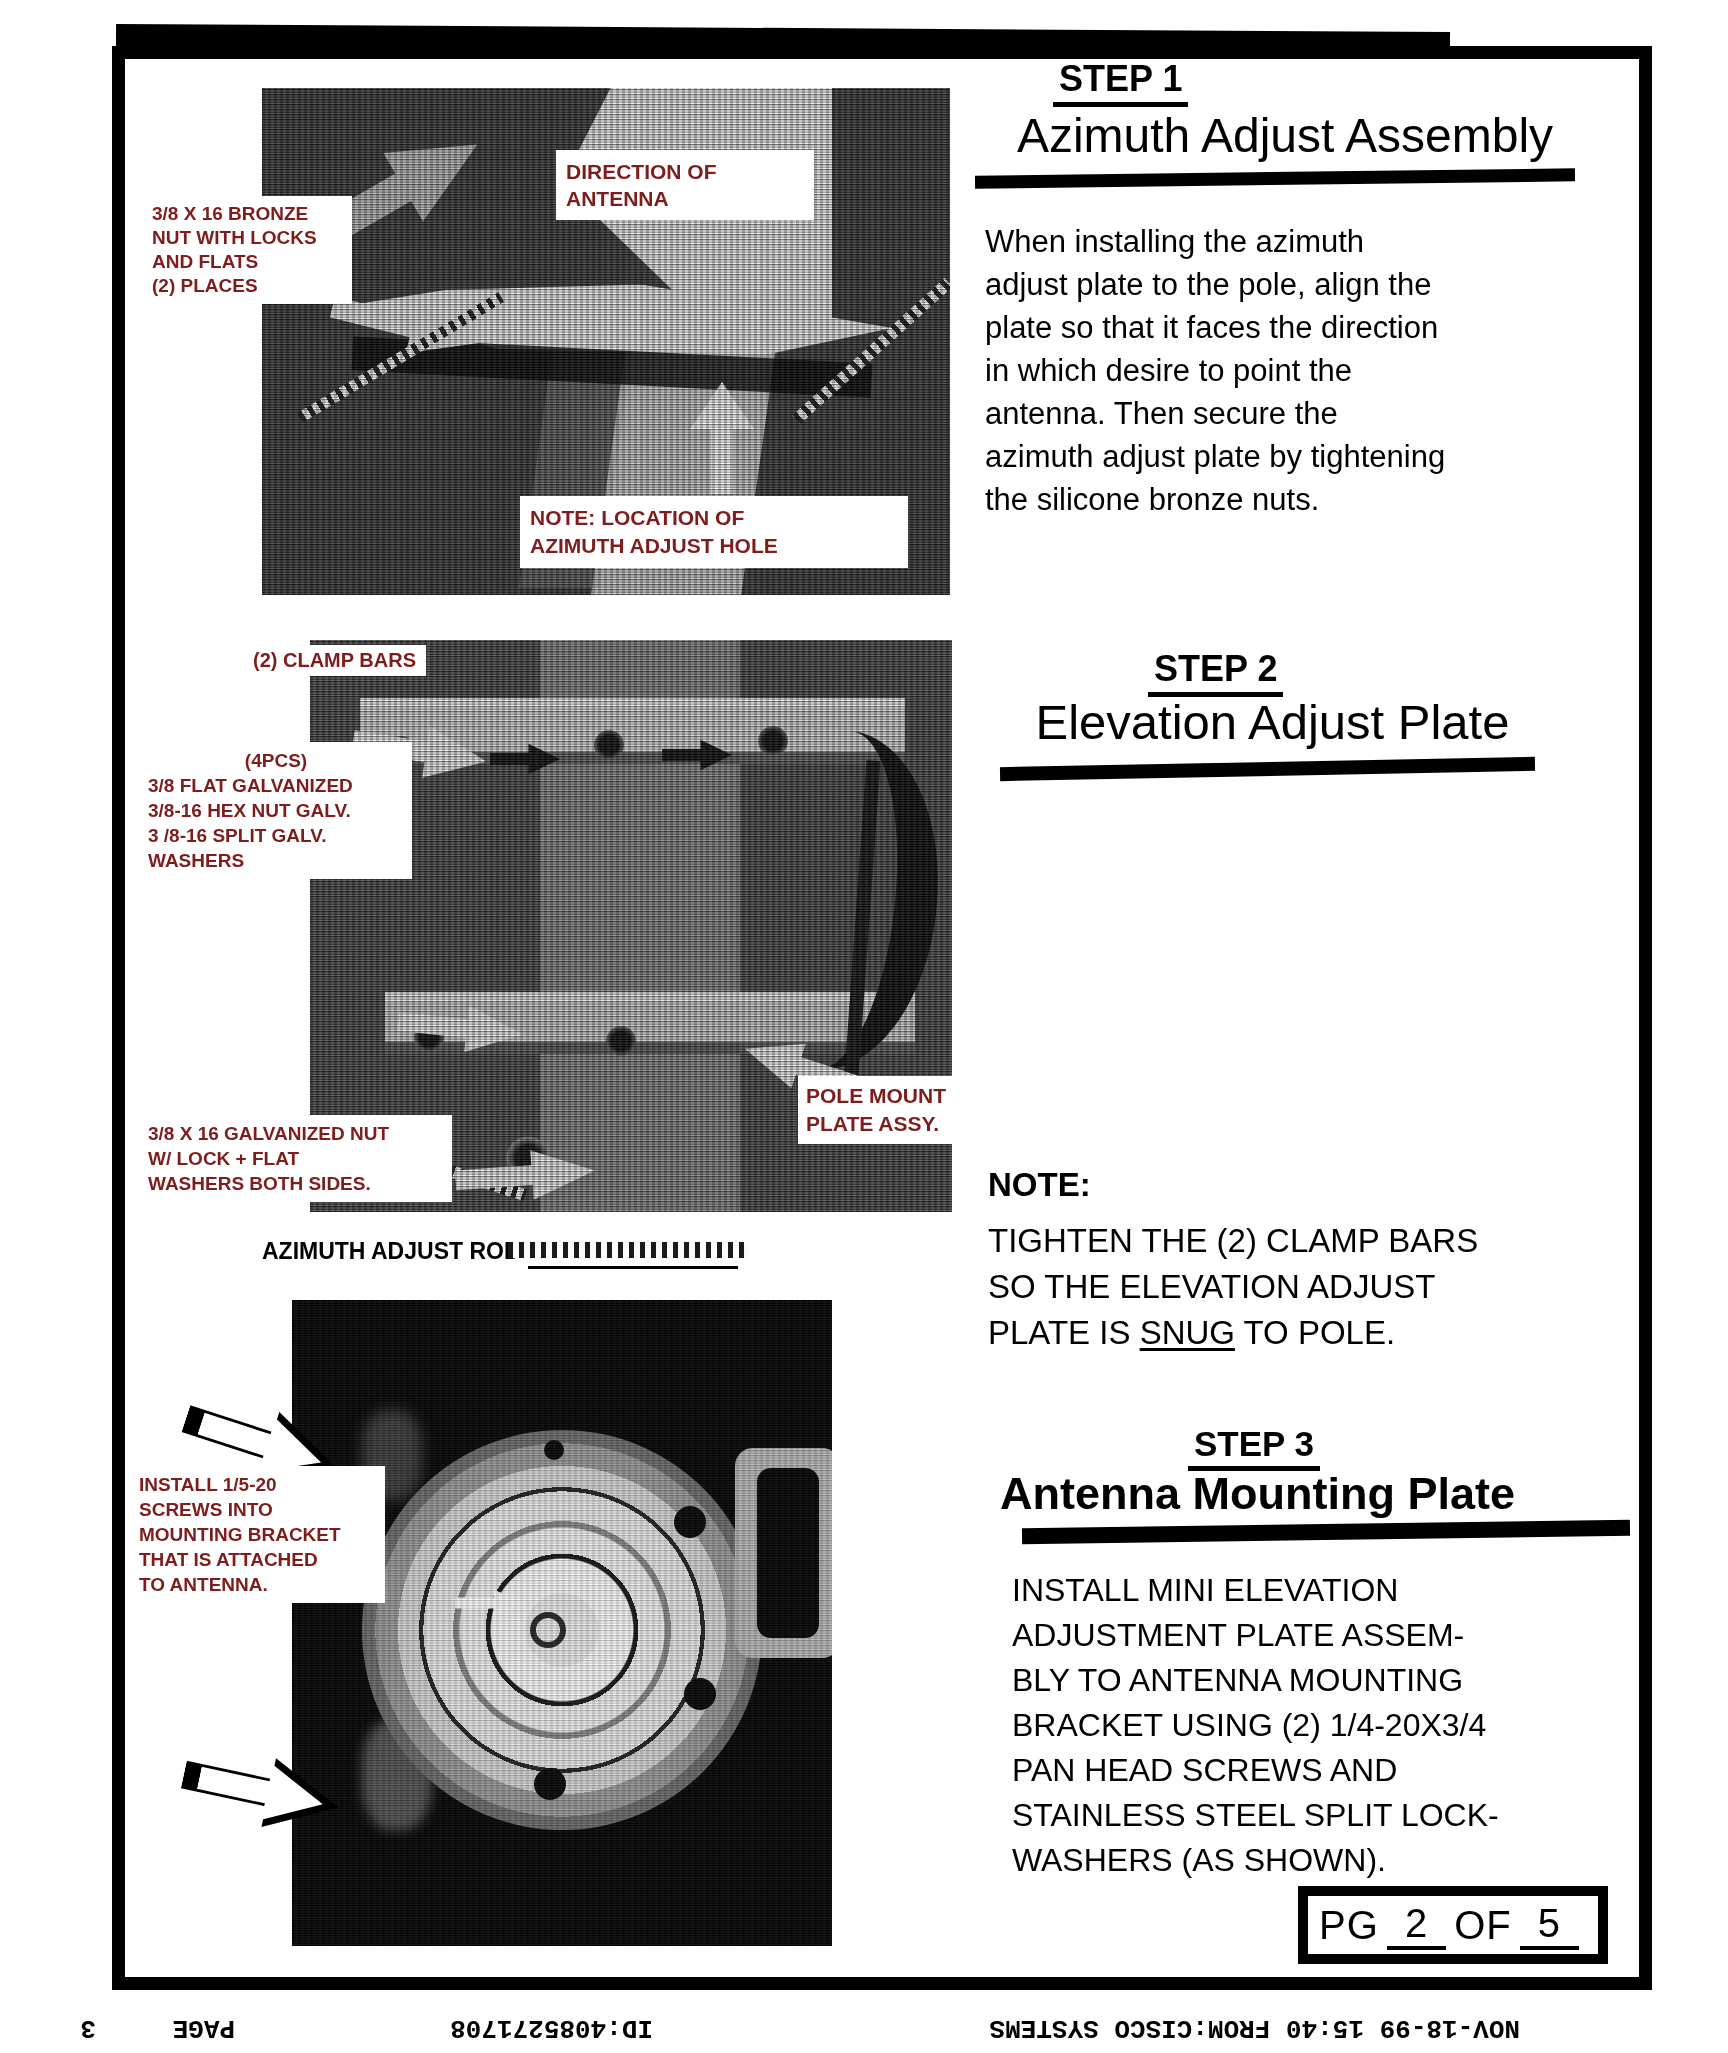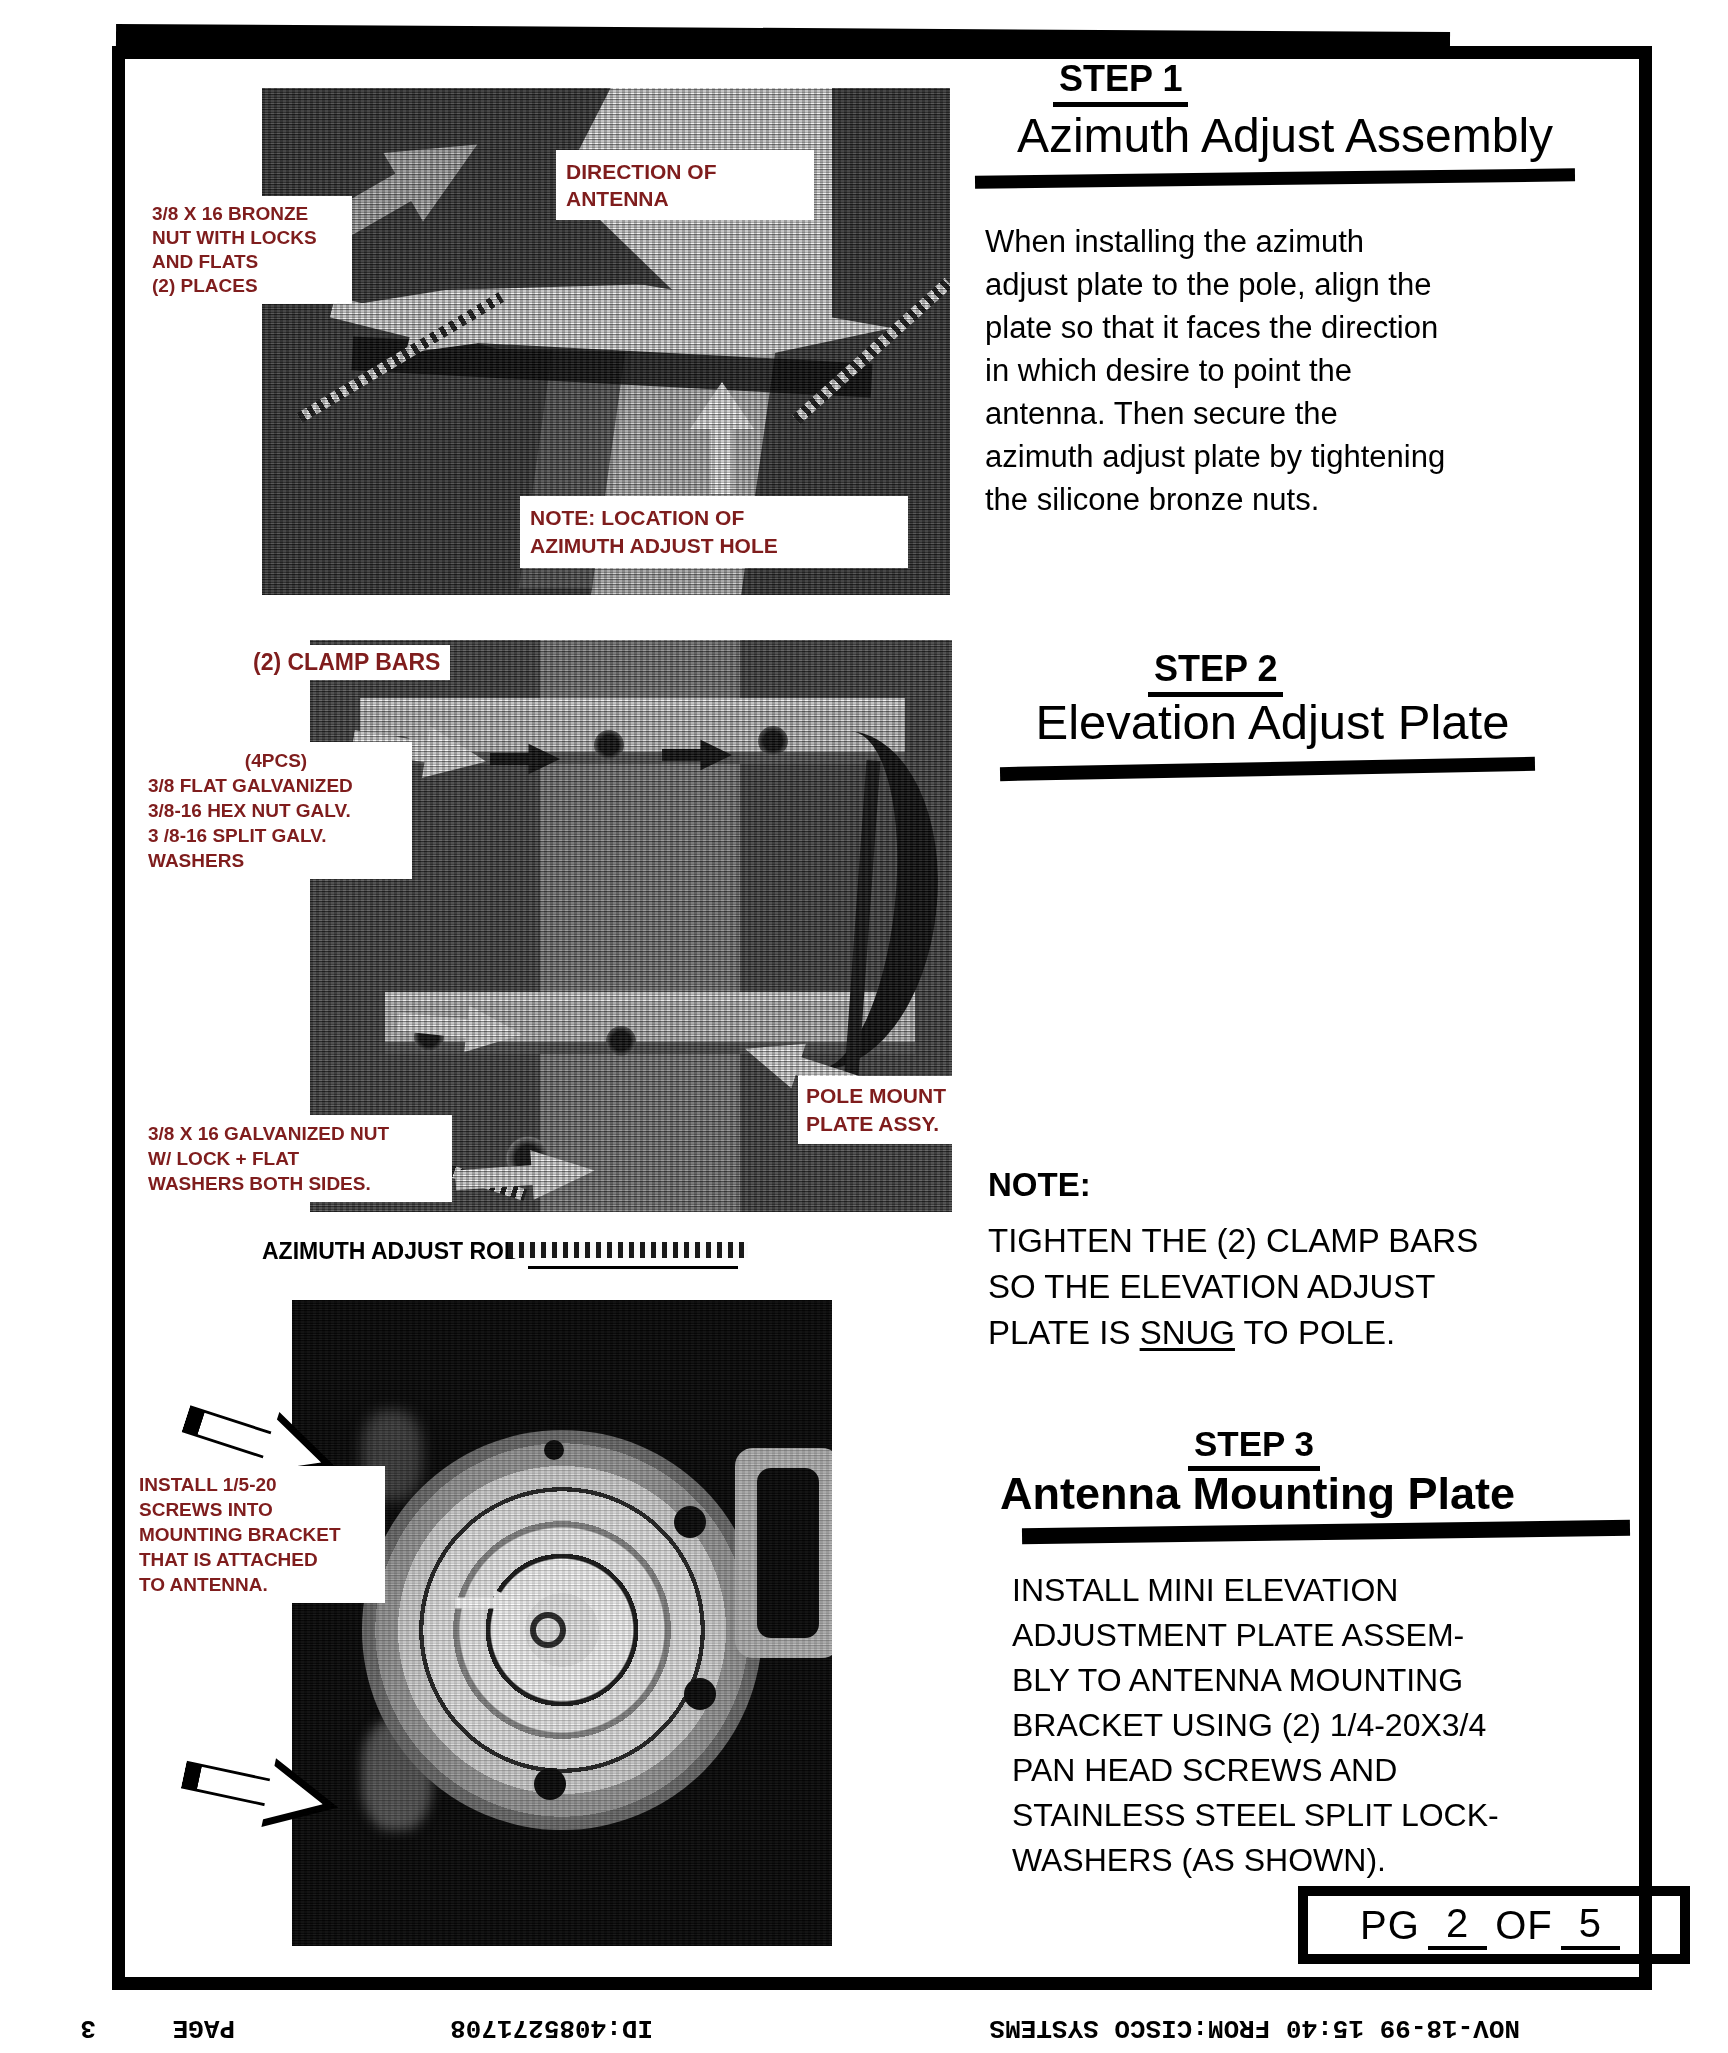--- a/index.html
+++ b/index.html
@@ -85,21 +85,21 @@
     <div class="abs" style="left:196px;top:496px;width:44px;height:44px;border-radius:50%;background:radial-gradient(circle,#151515 40%,#8a8a8a 66%,transparent 72%);"></div>
     <div class="abs stripes" style="left:30px;top:520px;width:190px;height:12px;transform:rotate(18deg);"></div>
     <div class="abs arrow-r" style="left:42px;top:82px;width:135px;height:58px;background:#f2f2f2;transform:rotate(9deg);"></div>
     <div class="abs arrow-r" style="left:88px;top:362px;width:125px;height:52px;background:#f2f2f2;transform:rotate(6deg);"></div>
     <div class="abs arrow-r" style="left:432px;top:402px;width:125px;height:52px;background:#f2f2f2;transform:rotate(18deg) scaleX(-1);"></div>
     <div class="abs arrow-r" style="left:145px;top:508px;width:140px;height:55px;background:#f2f2f2;transform:rotate(-4deg);"></div>
     <div class="abs arrow-r" style="left:180px;top:102px;width:70px;height:34px;background:#101010;"></div>
     <div class="abs arrow-r" style="left:352px;top:98px;width:70px;height:34px;background:#101010;"></div>
     <div class="grain"></div>
   </div>
-  <div class="abs label" style="left:243px;top:645px;font-size:23px;padding:4px 10px;">(2) CLAMP BARS</div>
+  <div class="abs label" style="left:243px;top:645px;font-size:20px;padding:4px 10px;">(2) CLAMP BARS</div>
   <div class="abs label" style="left:140px;top:742px;width:256px;font-size:19px;line-height:25px;padding:6px 8px;">
     <div style="text-align:center;">(4PCS)</div>
     <div class="pre">3/8 FLAT GALVANIZED
 3/8-16 HEX NUT GALV.
 3 /8-16 SPLIT GALV.
 WASHERS</div>
   </div>
   <div class="abs label pre" style="left:140px;top:1115px;width:296px;font-size:19px;line-height:25px;padding:6px 8px;">3/8 X 16 GALVANIZED NUT
 W/ LOCK + FLAT
 WASHERS BOTH SIDES.</div>
@@ -161,21 +161,21 @@
   <div class="abs" style="left:1000px;top:1468px;width:600px;text-align:left;font-size:45px;font-weight:700;">Antenna Mounting Plate</div>
   <div class="abs bar" style="left:1022px;top:1524px;width:608px;height:16px;transform:rotate(-.8deg);"></div>
   <div class="abs body pre" style="left:1012px;top:1562px;width:630px;font-size:32px;line-height:45px;">INSTALL MINI ELEVATION
 ADJUSTMENT PLATE ASSEM-
 BLY TO ANTENNA MOUNTING
 BRACKET USING (2) 1/4-20X3/4
 PAN HEAD SCREWS AND
 STAINLESS STEEL SPLIT LOCK-
 WASHERS (AS SHOWN).</div>
 
-  <div class="abs pgbox" style="left:1298px;top:1886px;width:392px;height:78px;">
+  <div class="abs pgbox" style="left:1298px;top:1886px;width:310px;height:78px;">
     <span>PG</span>
     <span class="pgnum">2</span>
     <span>OF</span>
     <span class="pgnum">5</span>
   </div>
 
   <div class="abs footer">
     <span style="left:208px;">NOV-18-99 15:40 FROM:CISCO SYSTEMS</span>
     <span style="left:1075px;">ID:4085271708</span>
     <span style="left:1493px;">PAGE</span>

